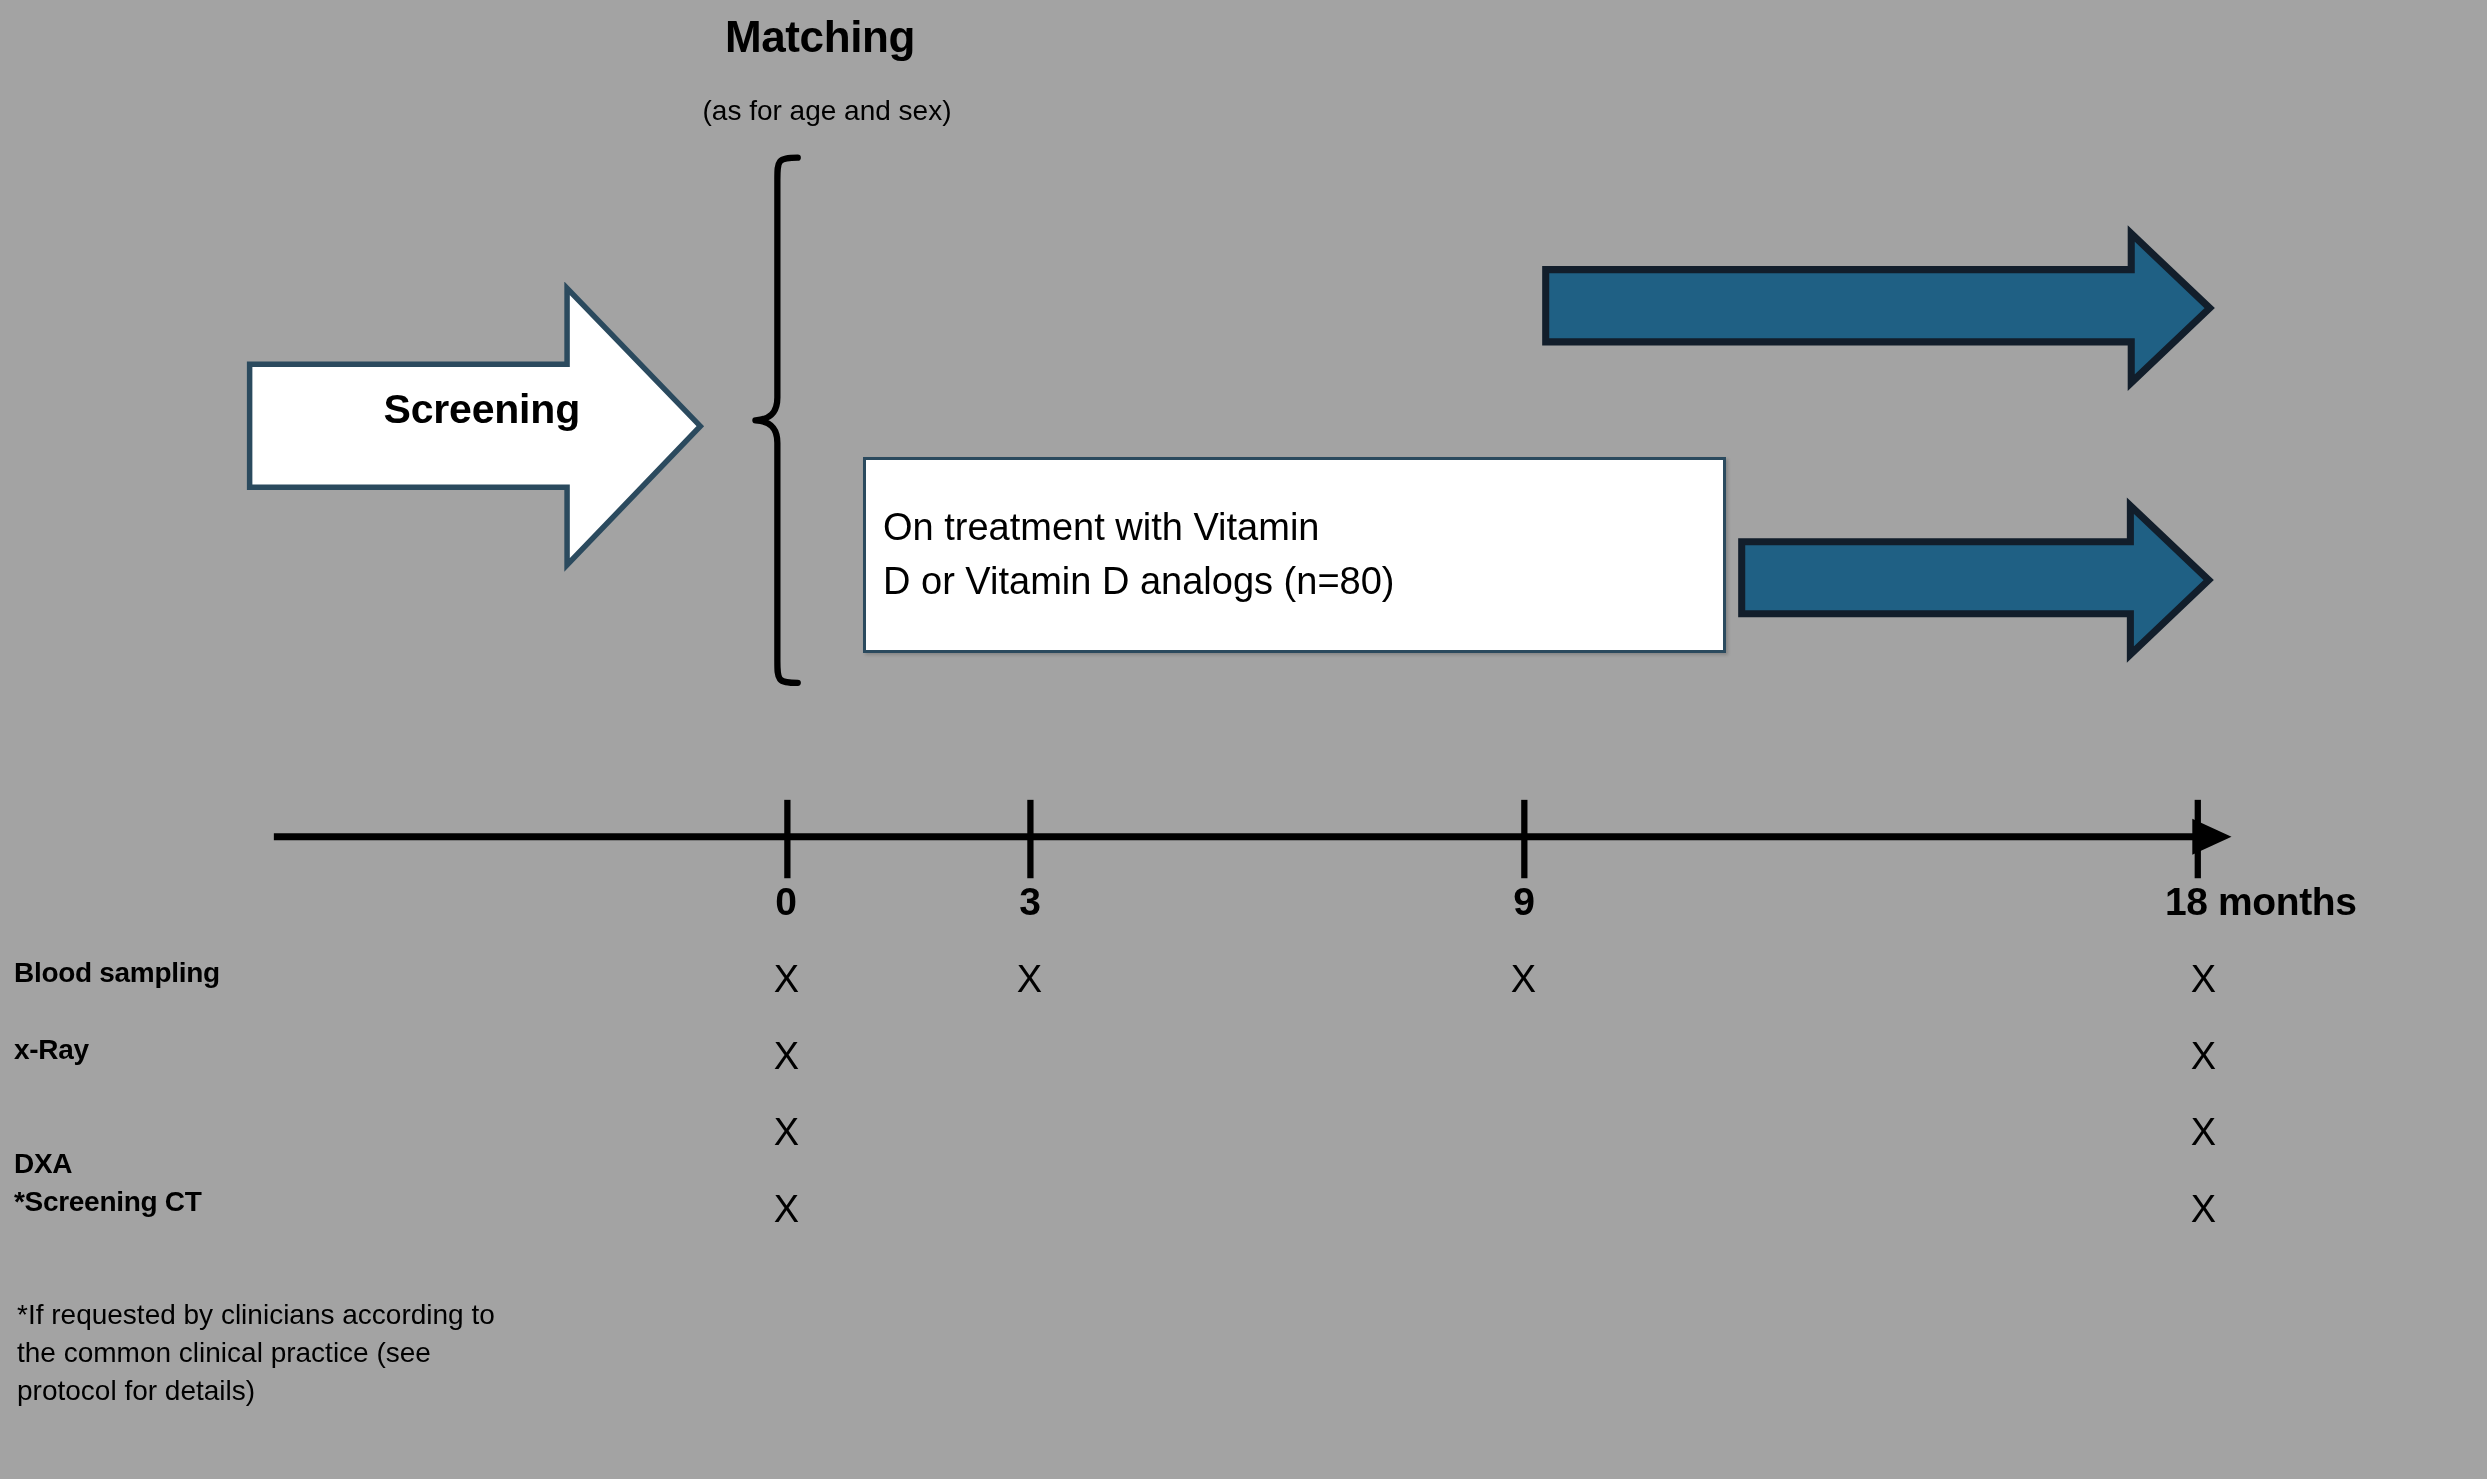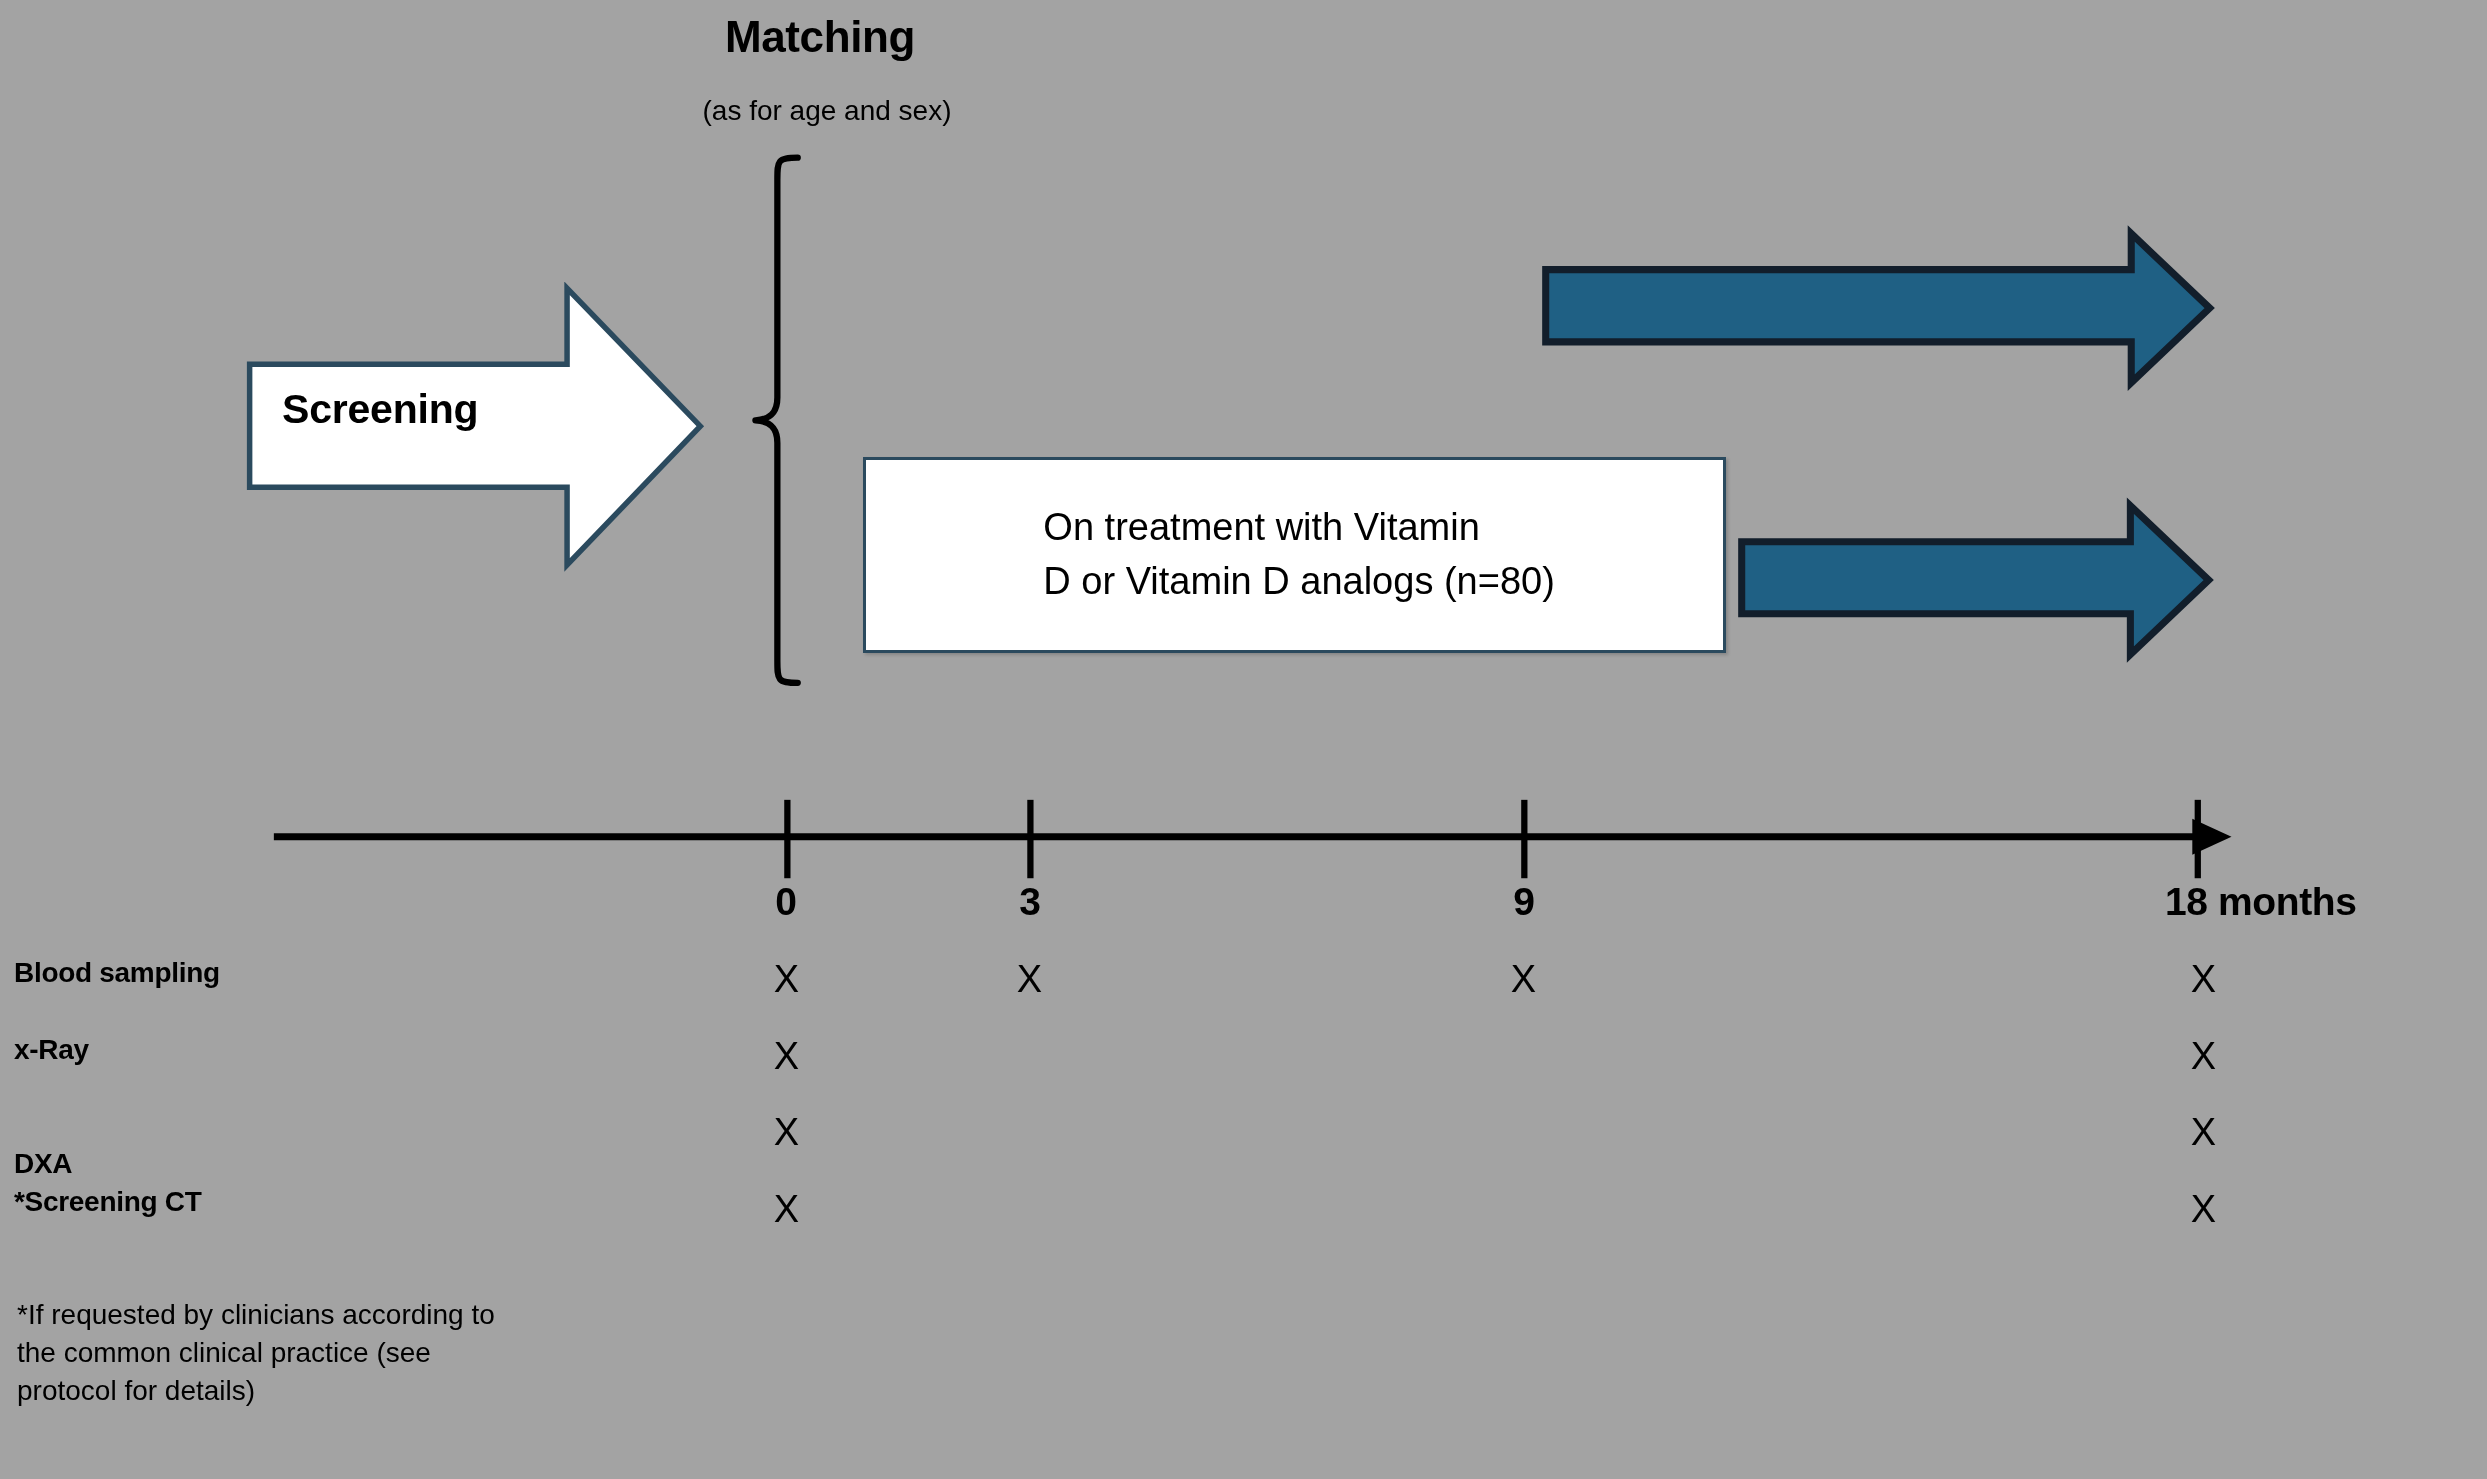--- a/index.html
+++ b/index.html
@@ -45,21 +45,21 @@
   #screening-arrow-wrap {
     left: 243px;
     top: 282px;
     width: 471px;
     height: 290px;
   }
   #screening-label {
     left: 282px;
     top: 386px;
     width: 298px;
-    text-align: left;
+    text-align: right;
     font-size: 41px;
     font-weight: bold;
     letter-spacing: -0.2px;
   }
 
   
   #brace-wrap {
     left: 749px;
     top: 153px;
     width: 63px;
@@ -88,21 +88,20 @@
     left: 857px;
     top: 183px;
     width: 620px;
     height: 145px;
   }
   #tbox-vitd {
     left: 863px;
     top: 457px;
     width: 863px;
     height: 196px;
-    justify-content: center;
   }
 
   
   .blue-arrow-wrap { pointer-events: none; }
   #blue-arrow-1 { left: 1541px; top: 224px; width: 675px; height: 169px; }
   #blue-arrow-2 { left: 1737px; top: 496px; width: 478px; height: 169px; }
 
   
   #timeline-wrap { left: 267px; top: 792px; width: 1969px; height: 98px; }
 

